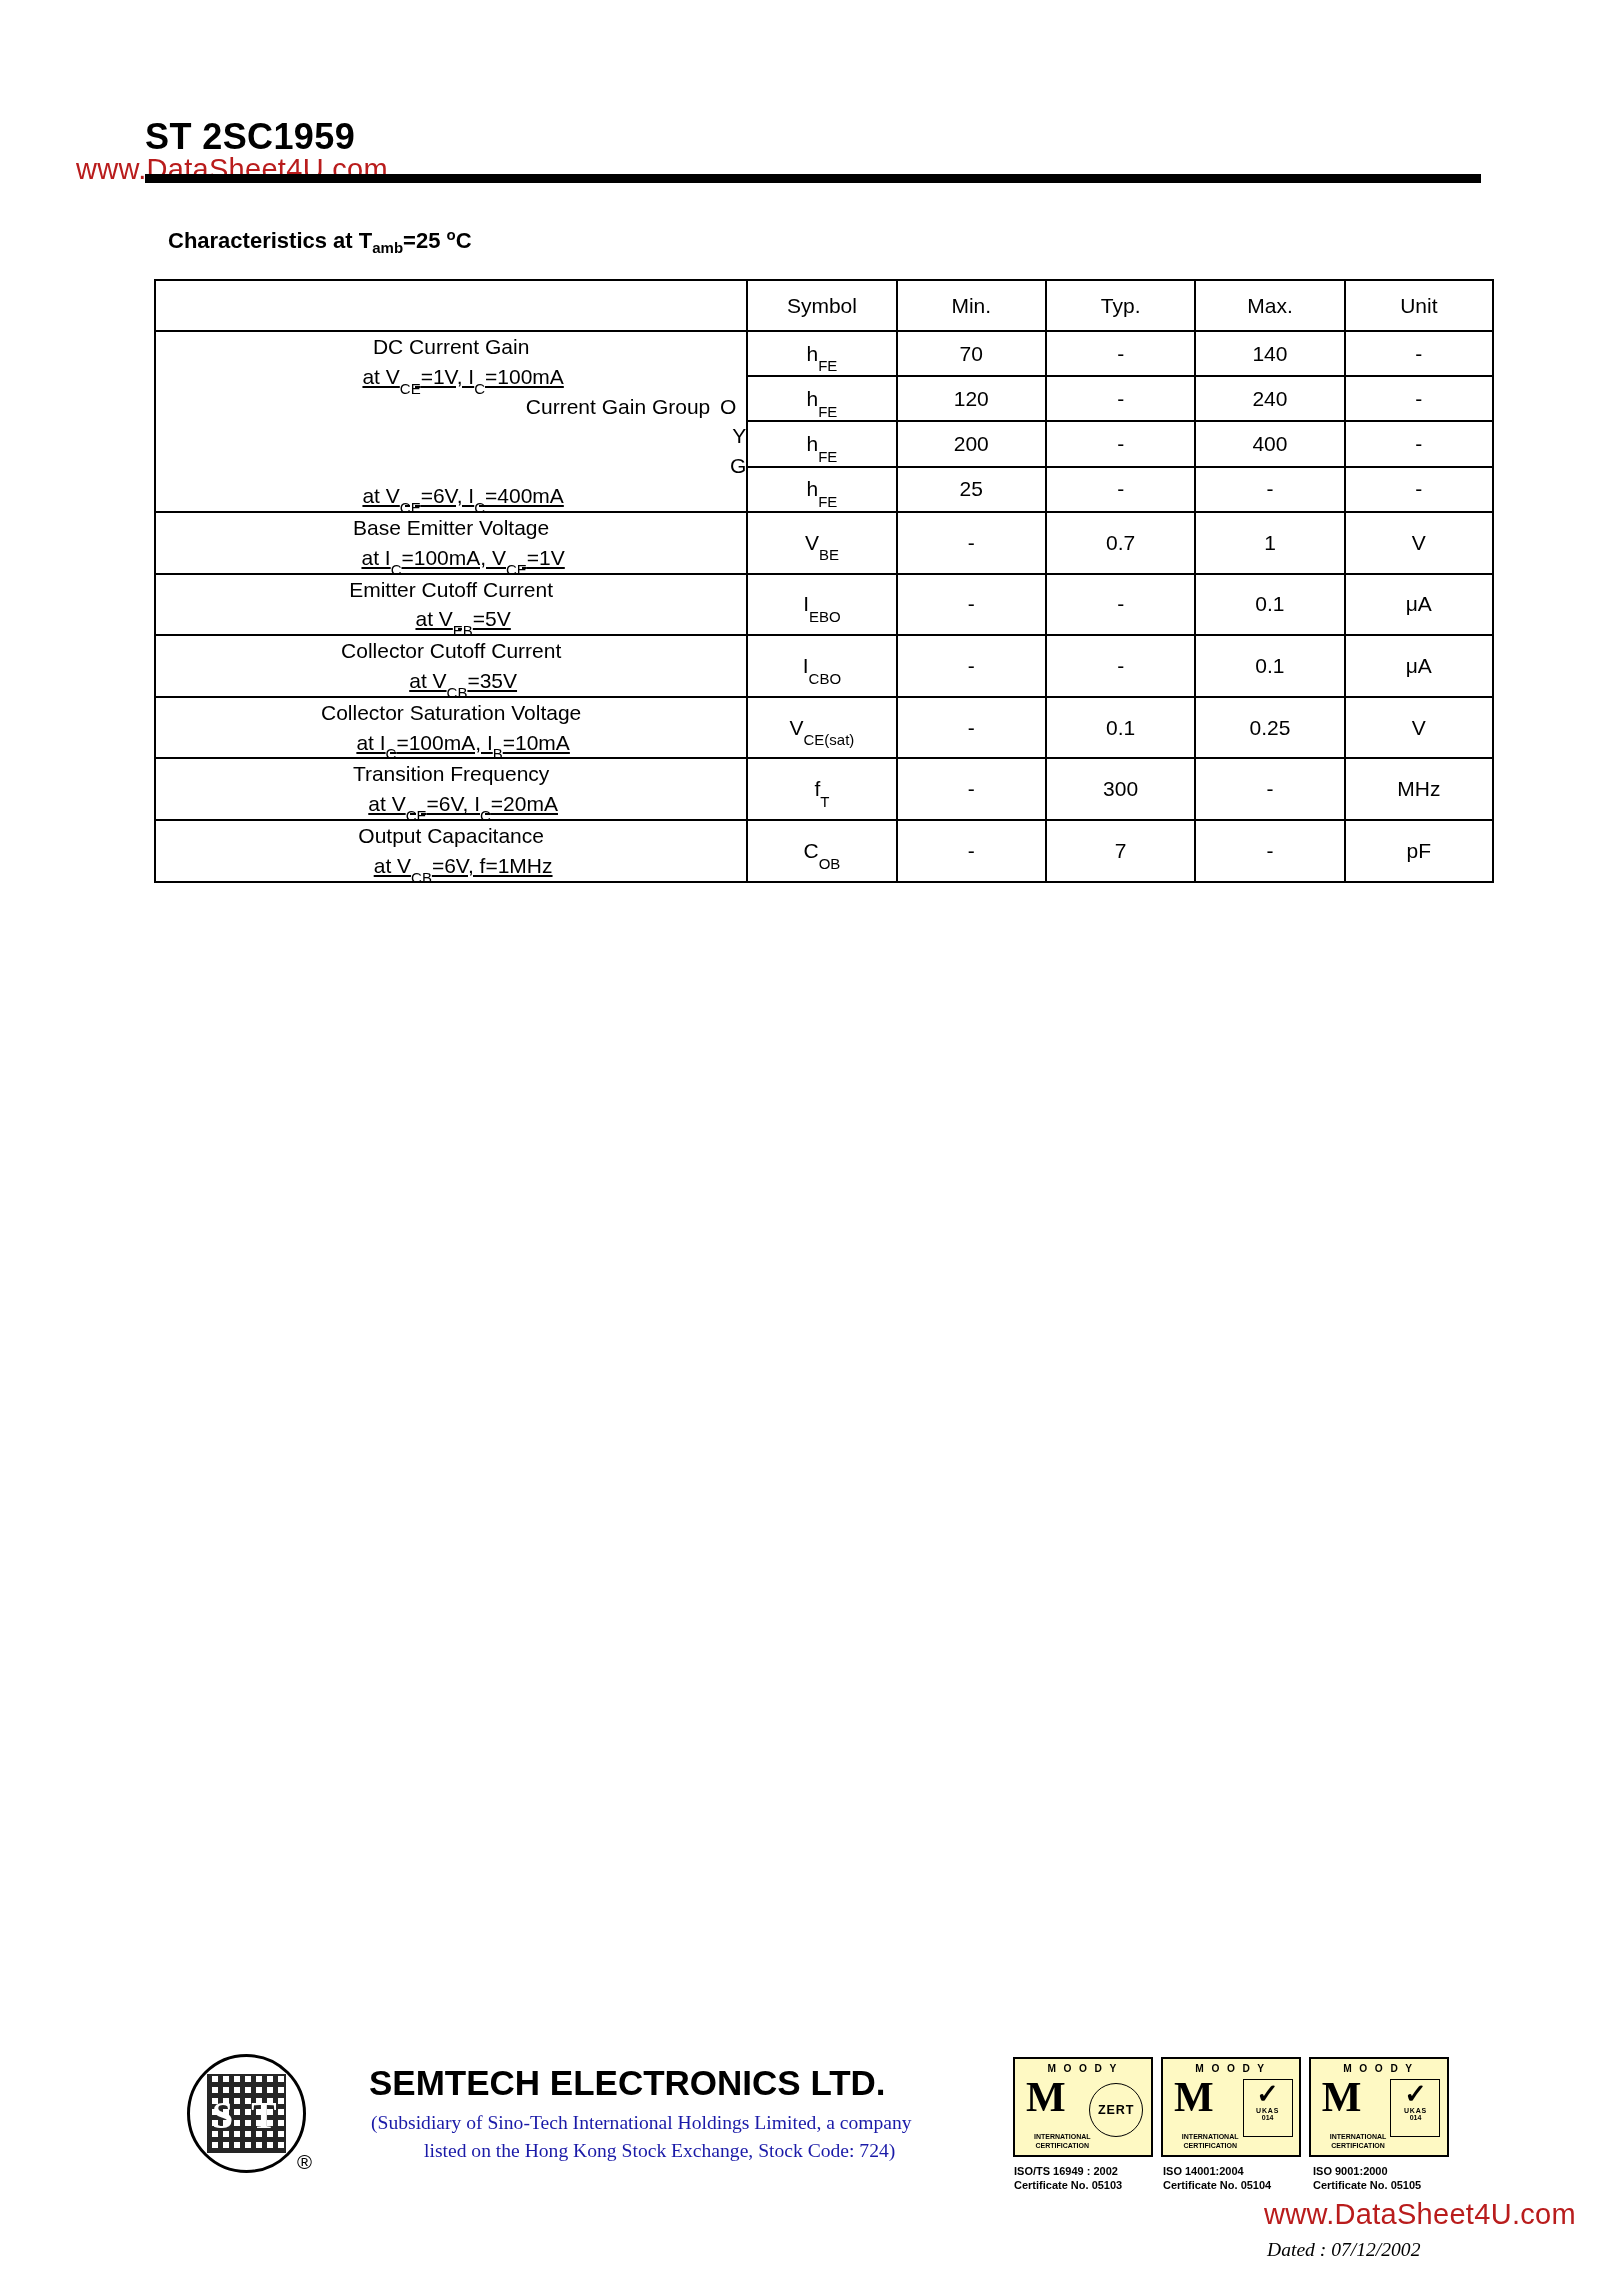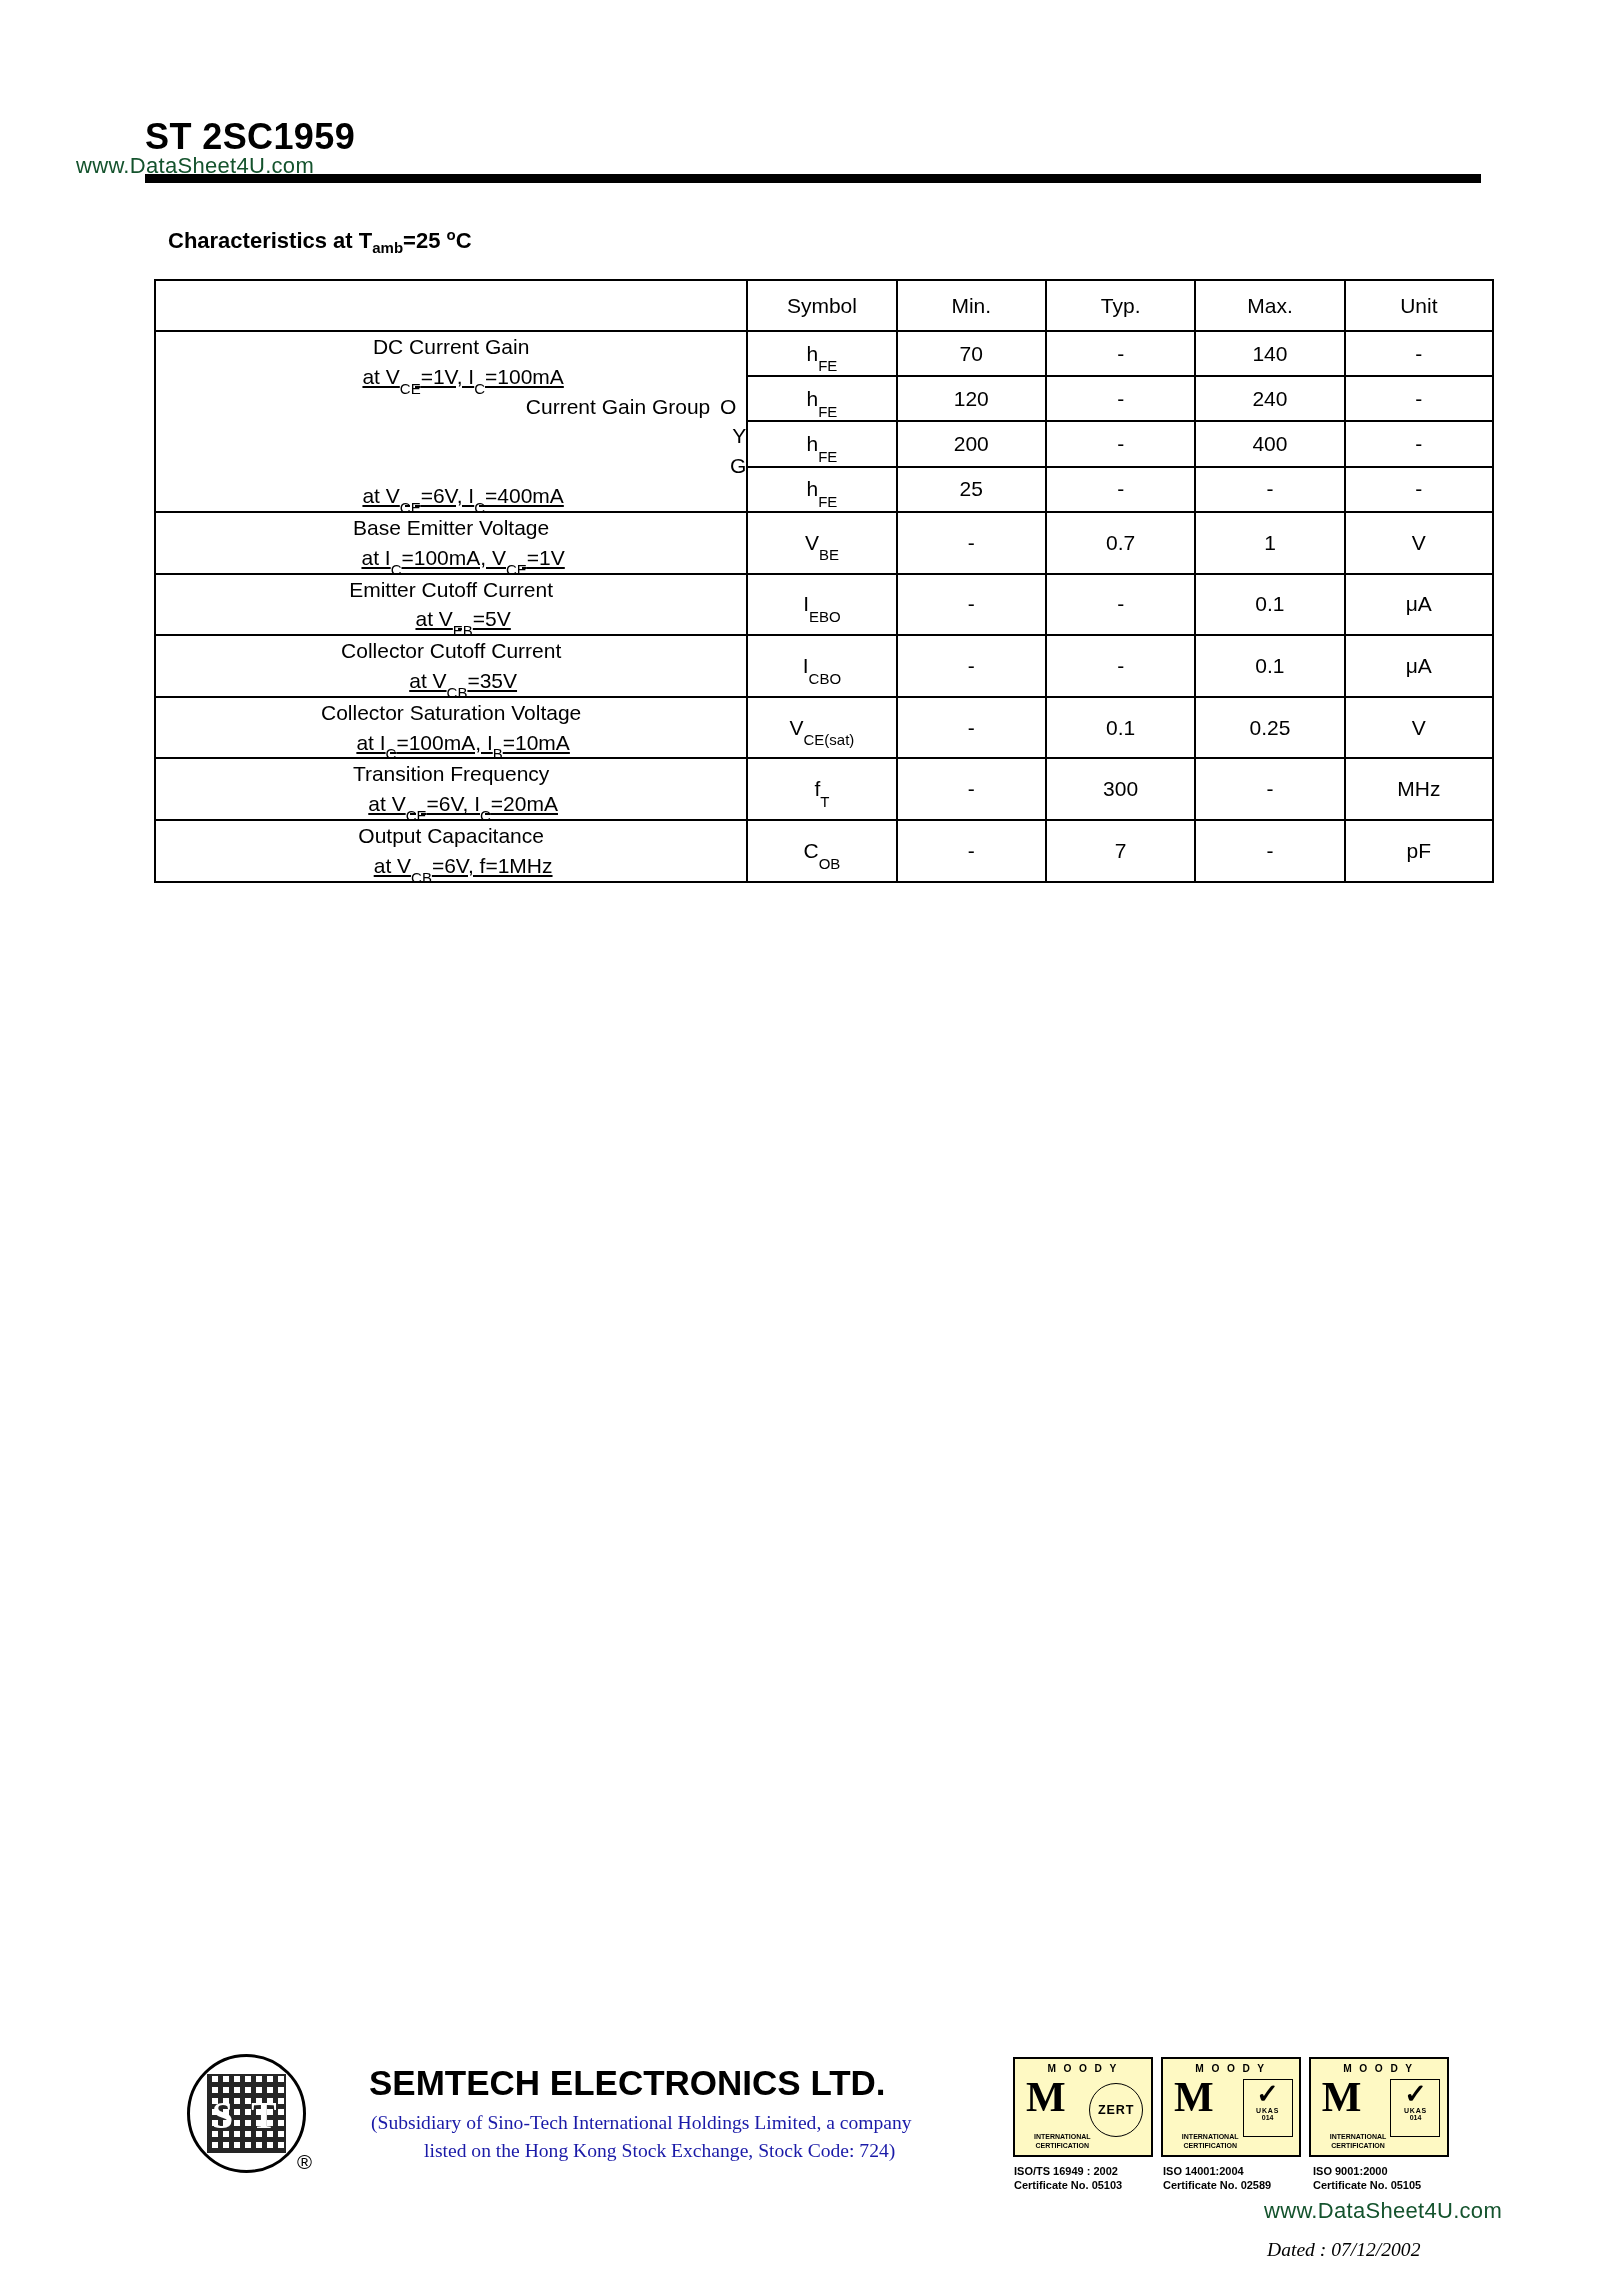--- a/index.html
+++ b/index.html
@@ -14,23 +14,23 @@
     background: #ffffff;
     font-family: "Liberation Sans", sans-serif;
     color: #000000;
     box-sizing: border-box;
     overflow: hidden;
   }
 
   
   .watermark {
     position: absolute;
-    color: #14532d;
+    color: #b91c1c;
     font-family: "Liberation Sans", sans-serif;
-    font-size: 22px;
+    font-size: 29px;
     letter-spacing: 0.3px;
     white-space: nowrap;
     pointer-events: none;
   }
   .wm-top { left: 76px; top: 153px; }
   .wm-bottom { left: 1264px; top: 2198px; }
 
   
   .doc-title {
     position: absolute;
@@ -455,21 +455,21 @@
       </div>
     </div>
   </div>
 
   <div class="cert-caption cc1">
     <div>ISO/TS 16949 : 2002</div>
     <div>Certificate No. 05103</div>
   </div>
   <div class="cert-caption cc2">
     <div>ISO 14001:2004</div>
-    <div>Certificate No. 02589</div>
+    <div>Certificate No. 05104</div>
   </div>
   <div class="cert-caption cc3">
     <div>ISO 9001:2000</div>
     <div>Certificate No. 05105</div>
   </div>
 
   <div class="watermark wm-bottom">www.DataSheet4U.com</div>
 
   <div class="dated">Dated : 07/12/2002</div>
 

